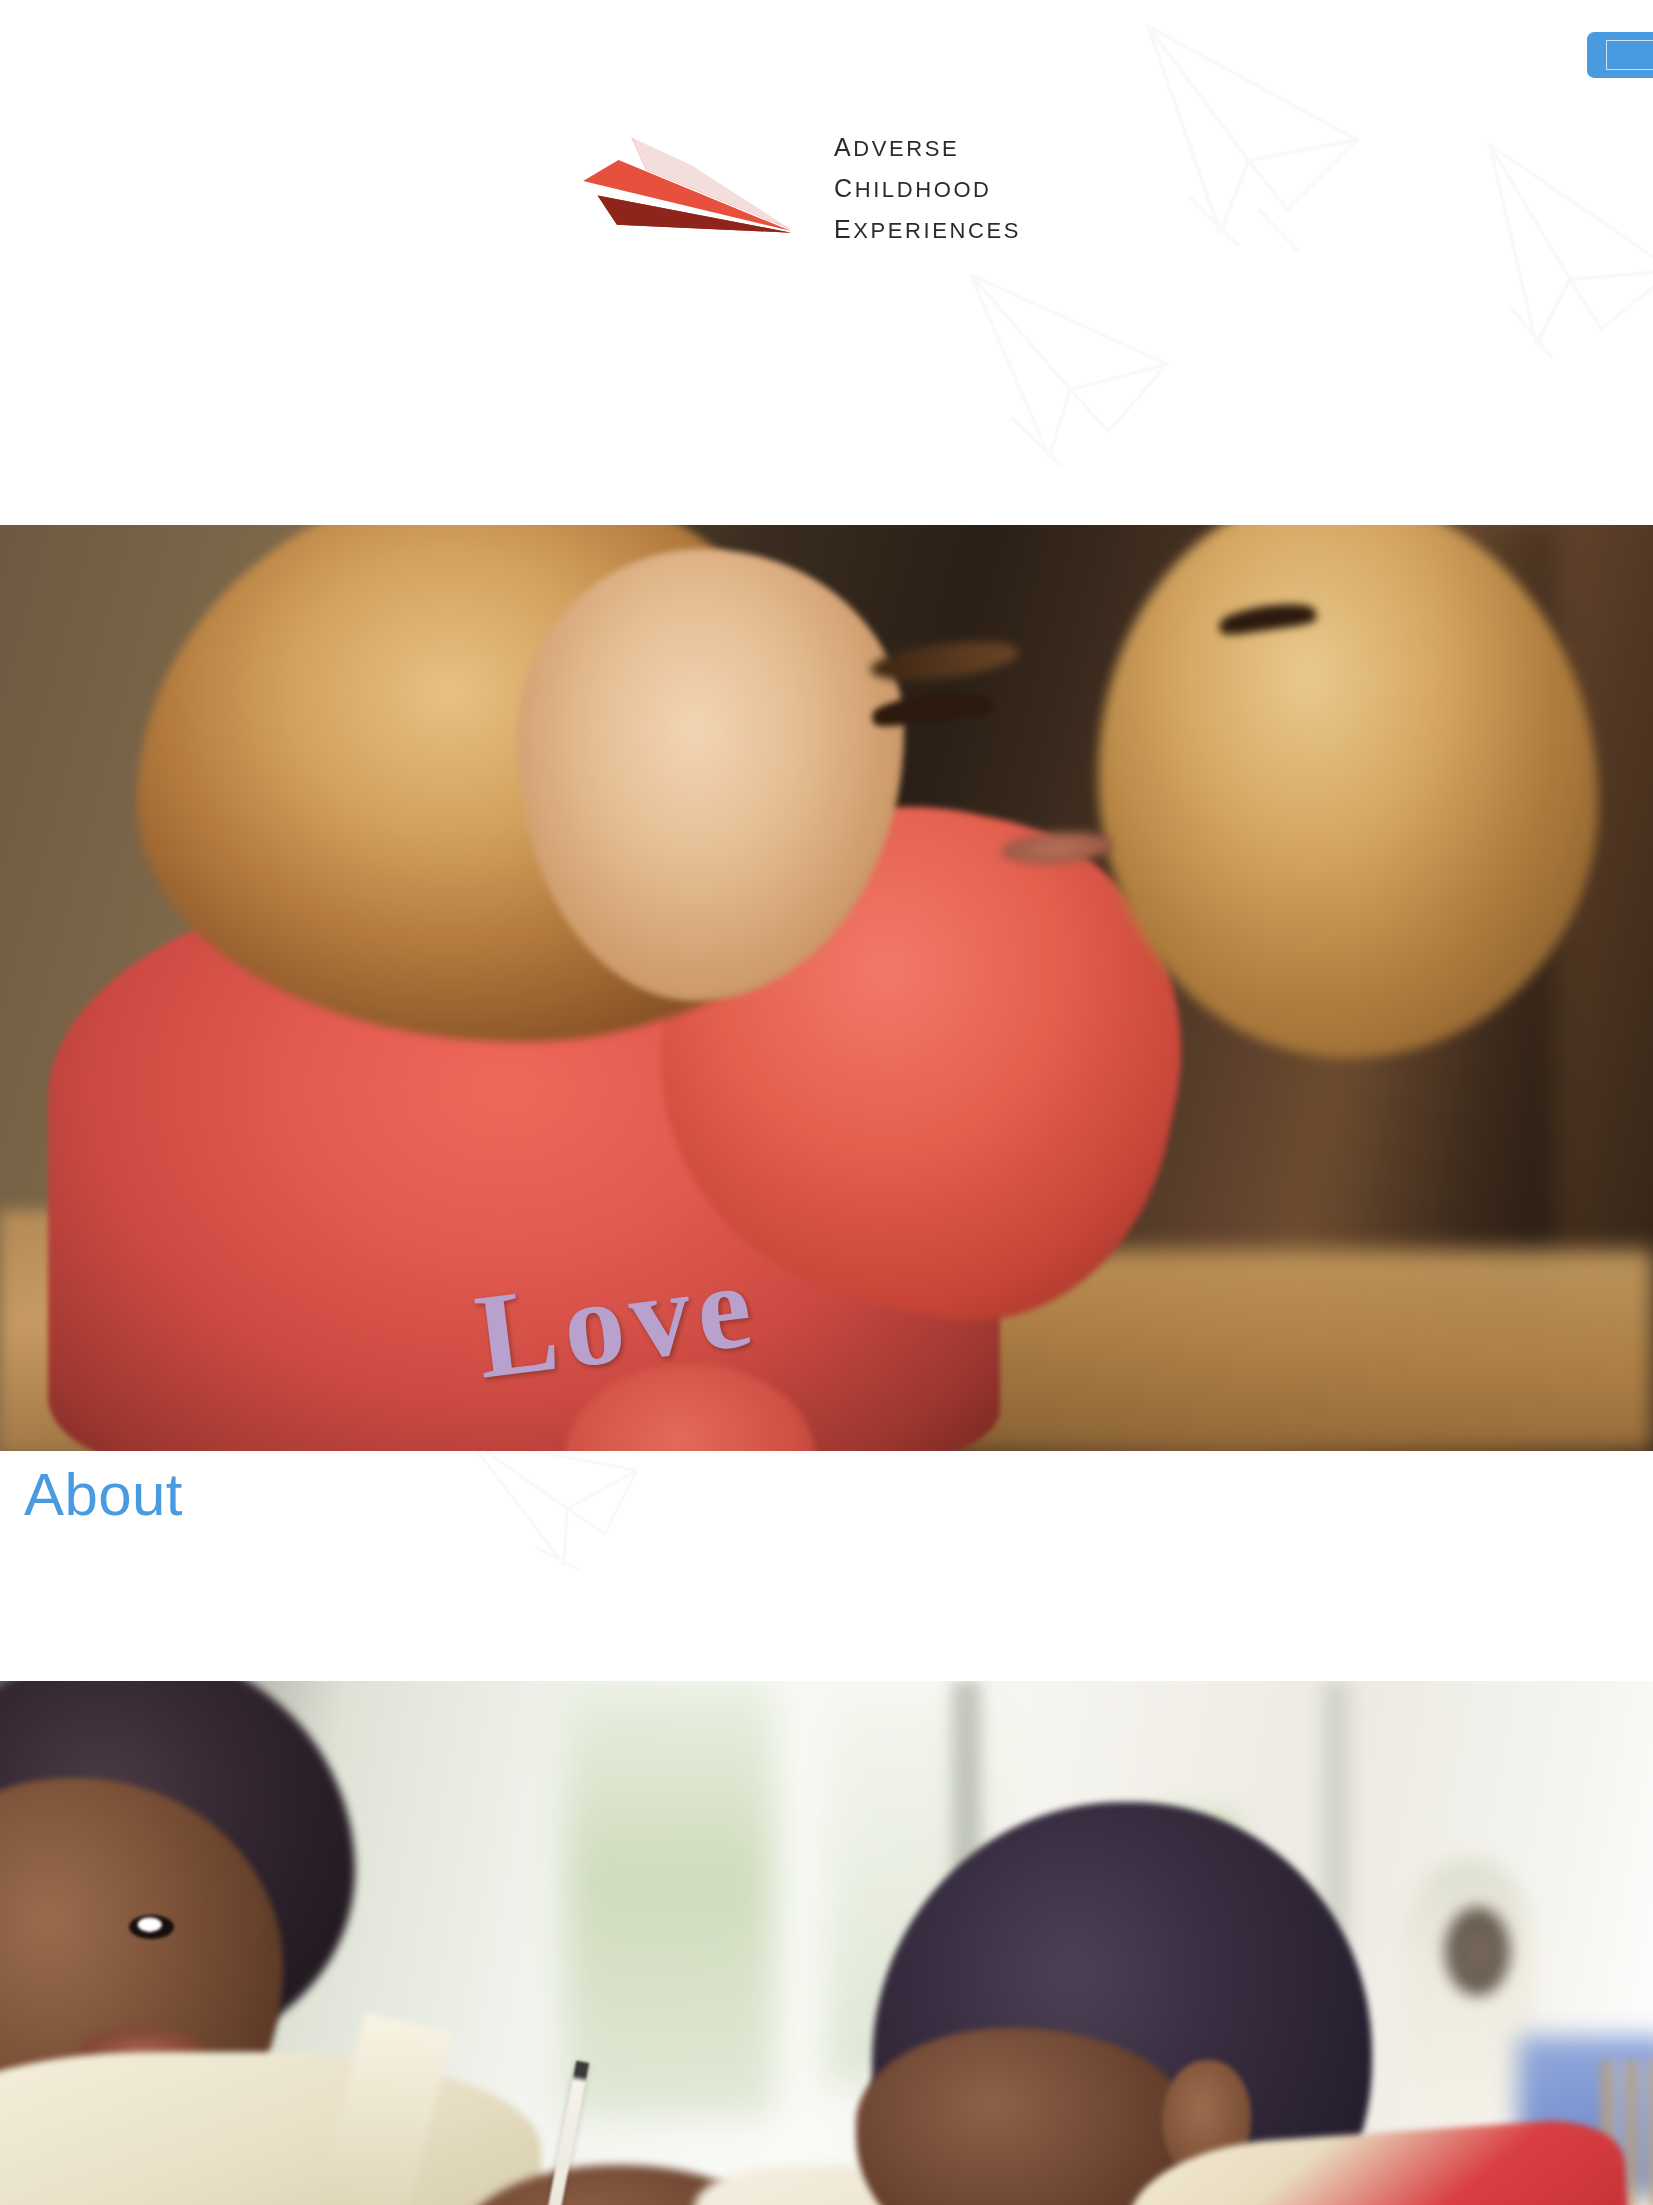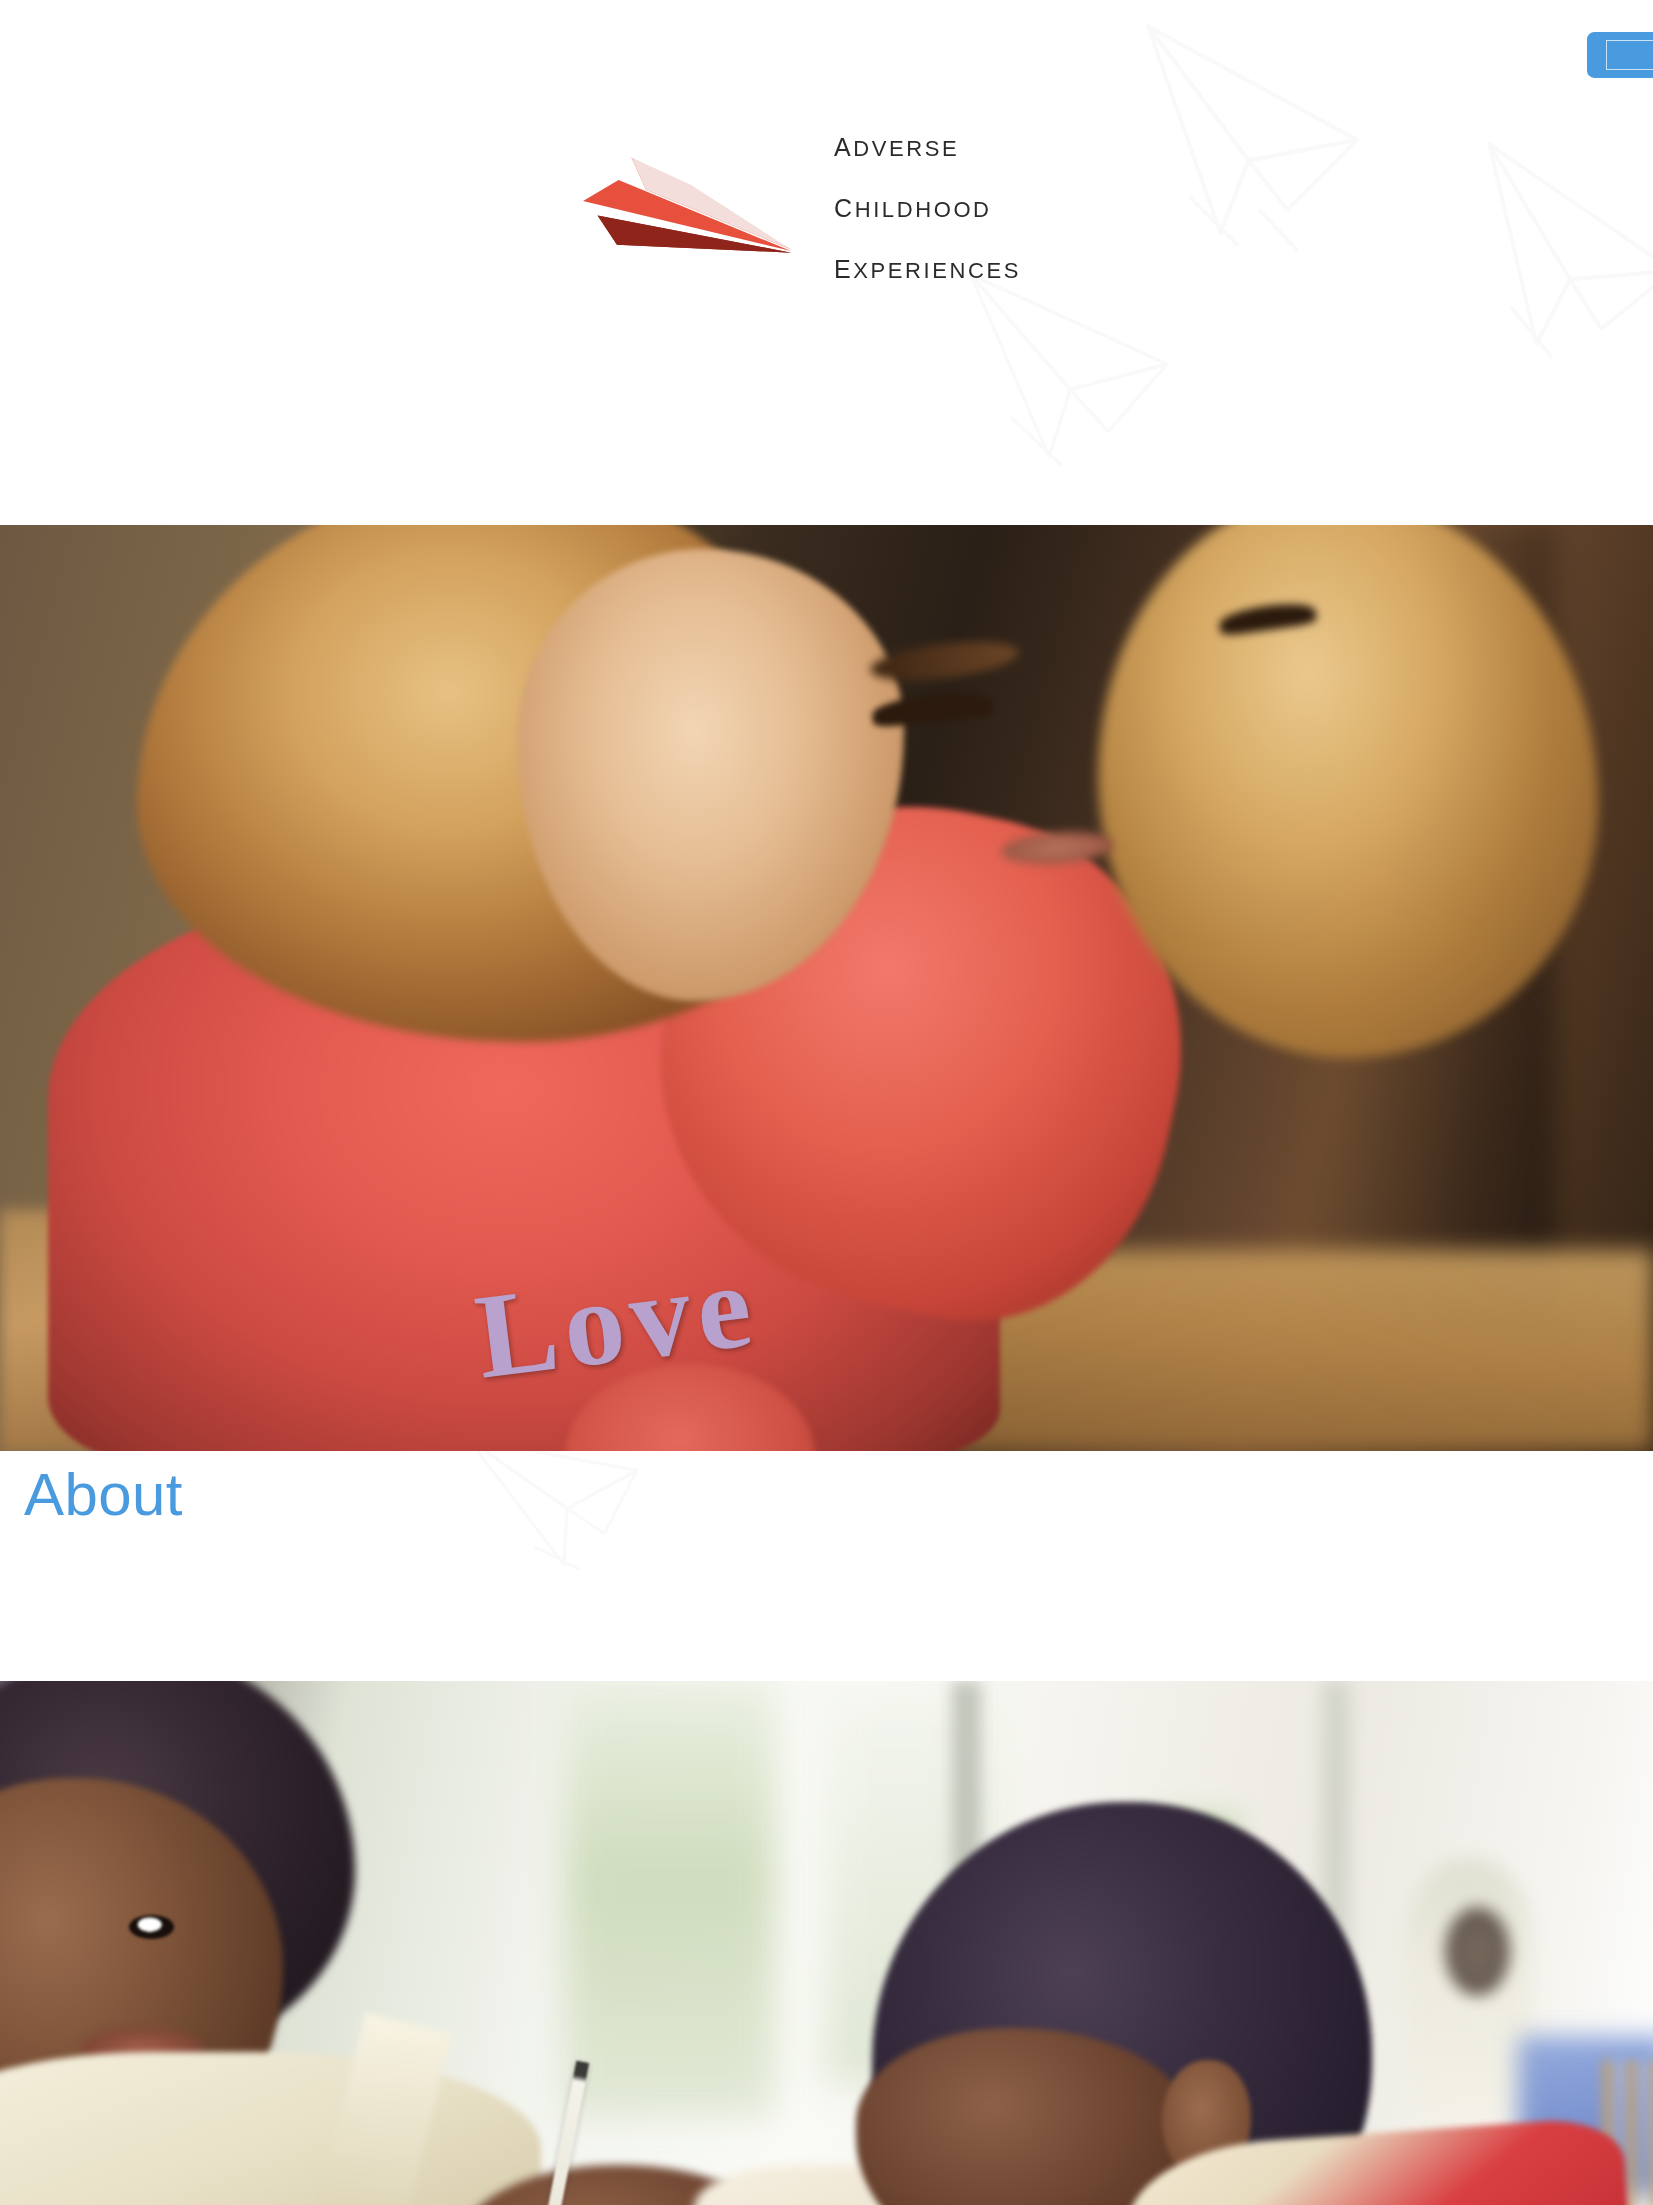--- a/index.html
+++ b/index.html
@@ -21,21 +21,21 @@
 
   .logo-block {
     position:absolute; left:50%; top:123px;
     transform:translateX(-50%);
     display:flex; align-items:center; gap:32px;
     width:517px;
   }
   .plane-logo { width:234px; height:121px; flex:0 0 auto; }
   .plane-logo svg { display:block; width:100%; height:100%; }
 
-  .logo-text { display:flex; flex-direction:column; gap:25px; padding-top:3.2px; }
+  .logo-text { display:flex; flex-direction:column; gap:5px; padding-top:3.2px; }
   .logo-line {
     font-family:"Liberation Sans", sans-serif;
     font-size:31px;
     letter-spacing:2.6px;
     color:#2b2b2b;
     line-height:1;
     font-variant:small-caps;
     text-transform:lowercase;
     white-space:nowrap;
   }

